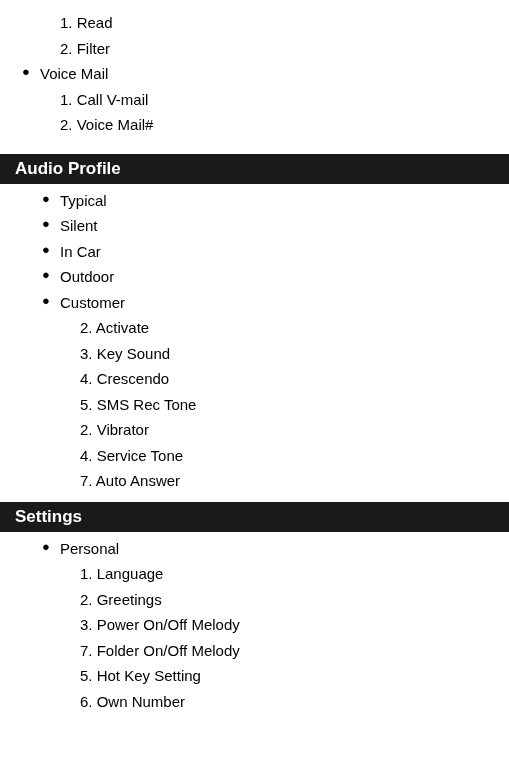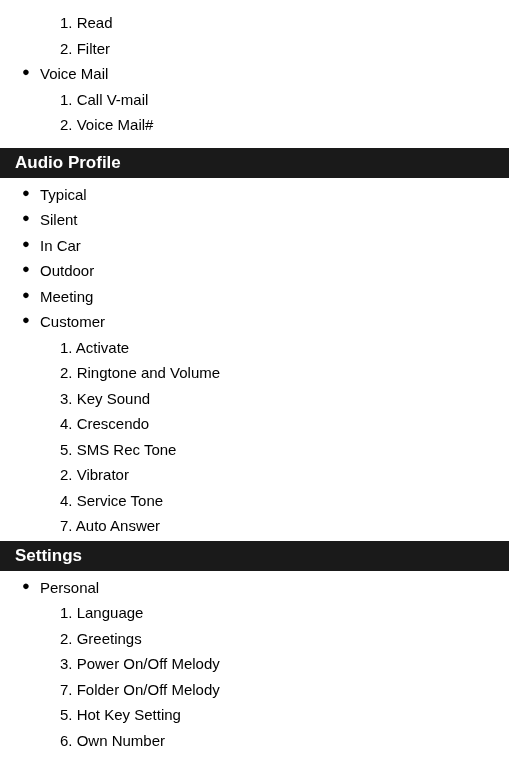--- a/index.html
+++ b/index.html
@@ -13,20 +13,21 @@
       min-height: 758px;
       background: #ffffff;
       font-family: Arial, sans-serif;
       font-size: 15px;
       color: #000000;
       padding: 10px 0;
     }
 
     .content-area {
       padding: 0 20px;
+      margin-left: 20px;
     }
 
     .sub-item {
       padding-left: 40px;
       line-height: 1.7;
     }
 
     .bullet-item {
       padding-left: 20px;
       line-height: 1.7;
@@ -39,21 +40,21 @@
       left: 2px;
       font-size: 13px;
     }
 
     .section-header {
       background: #1a1a1a;
       color: #ffffff;
       font-size: 17px;
       font-weight: bold;
       padding: 5px 15px;
-      margin: 2px 0 4px 0;
+      margin: 8px 0 4px 0;
       display: flex;
       align-items: center;
     }
 
     .top-items {
       padding: 0 20px 8px 20px;
     }
   </style>
 </head>
 <body>
@@ -68,24 +69,22 @@
 
 <div class="section-header">
   <span>Audio Profile</span>
 </div>
 
 <div class="content-area">
   <div class="bullet-item">Typical</div>
   <div class="bullet-item">Silent</div>
   <div class="bullet-item">In Car</div>
   <div class="bullet-item">Outdoor</div>
-  <div class="bullet-item">Meeting</div>
   <div class="bullet-item">Customer</div>
-  <div class="sub-item">1. Activate</div>
-  <div class="sub-item">2. Ringtone and Volume</div>
+  <div class="sub-item">2. Activate</div>
   <div class="sub-item">3. Key Sound</div>
   <div class="sub-item">4. Crescendo</div>
   <div class="sub-item">5. SMS Rec Tone</div>
   <div class="sub-item">2. Vibrator</div>
   <div class="sub-item">4. Service Tone</div>
   <div class="sub-item">7. Auto Answer</div>
 </div>
 
 <div class="section-header">
   <span>Settings</span>

